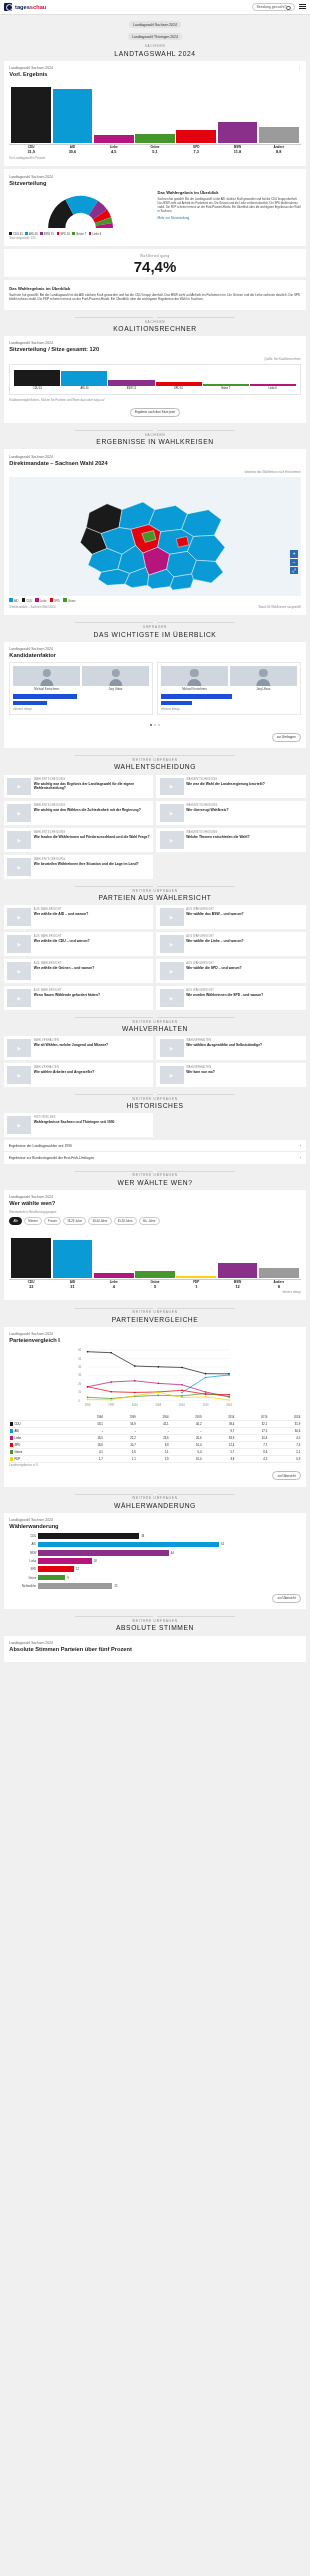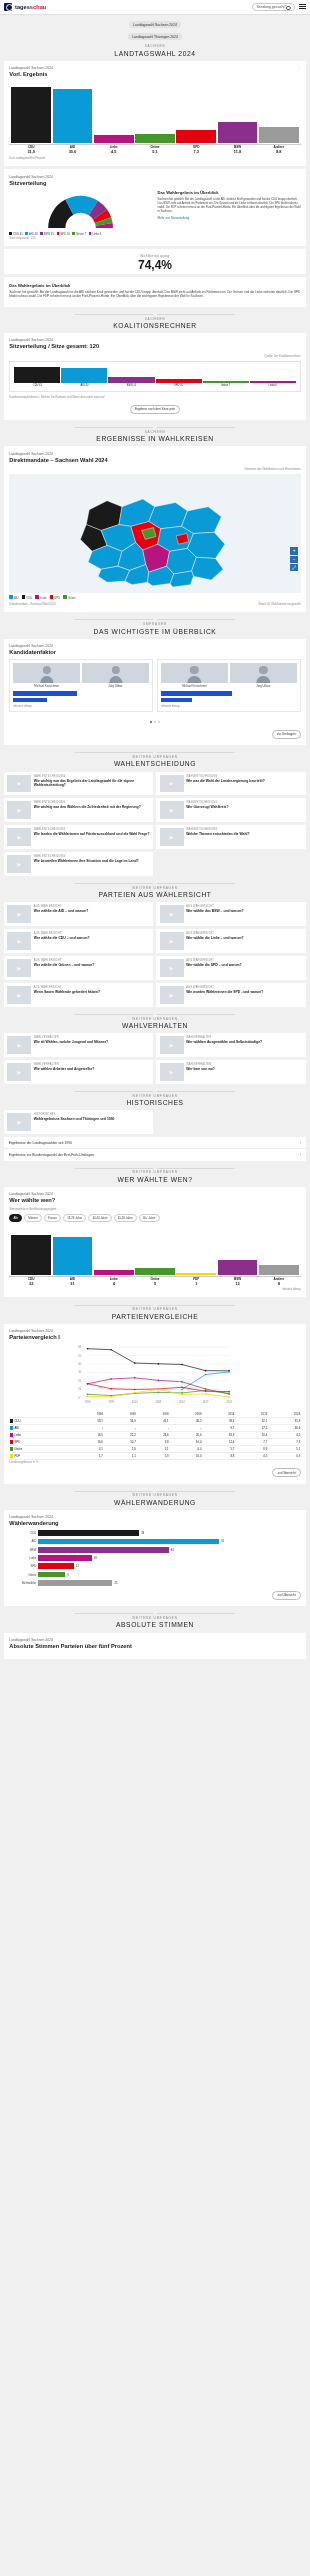--- a/index.html
+++ b/index.html
@@ -75,21 +75,21 @@
   
   .twocol { display:flex; gap:5.2px; margin-top:3.1px; }
   .twocol > div { flex:1; }
   .arc-wrap { position:relative; width:100%; height:40px; }
   .legend-row { display:flex; flex-wrap:wrap; gap:2.6px; margin-top:2.1px; }
   .legend-row span { font-size:2.8px; color:#444; display:flex; align-items:center; gap:1px;}
   .legend-row i { width:2.6px; height:2.6px; display:inline-block; }
 
   
   .turnout { text-align:center; padding:5.2px 0 2.1px; }
-  .turnout .big { font-size:12px; font-weight:bold; }
+  .turnout .big { font-size:15px; font-weight:bold; }
   .turnout .lbl { font-size:3.1px; color:#777; letter-spacing:0.5px; }
 
   
   .textblock { background:#fff; margin:3.1px 4.1px; padding:5.2px; }
   .textblock h4 { font-size:4.1px; margin:0 0 2.1px; }
   .textblock p { font-size:3.1px; line-height:1.5; color:#444; margin:0 0 2.6px; }
 
   
   .coal-box { border:0.5px solid #e4e4e4; padding:4.1px; margin-top:3.1px;}
   .coal-bars { display:flex; gap:1px; height:17.6px; align-items:flex-end; }

